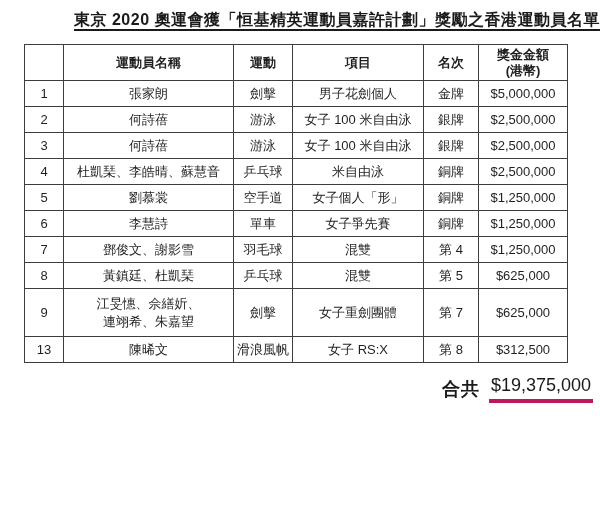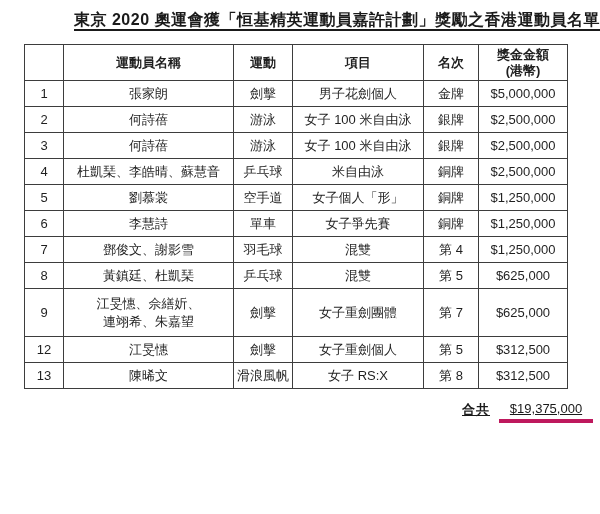--- a/index.html
+++ b/index.html
@@ -62,24 +62,23 @@
   .col-name   { width: 170px; }
   .col-sport  { width: 59px;  }
   .col-event  { width: 131px; }
   .col-rank   { width: 55px;  }
   .col-amount { width: 89px;  }
   .total-row {
     width: 569px;
     margin: 5px 0 0 24px;
     display: flex;
     justify-content: flex-end;
-    align-items: flex-start;
+    align-items: center;
     gap: 9px;
-    font-size: 13px;
-    text-decoration: underline;
+    font-size: 18px;
   }
   .total-label {
     font-weight: 700;
     letter-spacing: 1px;
   }
   .total-amount {
     min-width: 90px;
     text-align: center;
     border-bottom: 4px solid #be185d;
     padding: 0 2px 3px 2px;
@@ -180,28 +179,20 @@
         <tr class="data-row tall">
     <td class="c-no">9</td>
     <td class="c-name">江旻憓、佘繕妡、
 連翊希、朱嘉望</td>
     <td class="c-sport">劍擊</td>
     <td class="c-event">女子重劍團體</td>
     <td class="c-rank">第 7</td>
     <td class="c-amount">$625,000</td>
   </tr>
         <tr class="data-row">
-    <td class="c-no">12</td>
-    <td class="c-name">江旻憓</td>
-    <td class="c-sport">劍擊</td>
-    <td class="c-event">女子重劍個人</td>
-    <td class="c-rank">第 5</td>
-    <td class="c-amount">$312,500</td>
-  </tr>
-        <tr class="data-row">
     <td class="c-no">13</td>
     <td class="c-name">陳晞文</td>
     <td class="c-sport">滑浪風帆</td>
     <td class="c-event">女子 RS:X</td>
     <td class="c-rank">第 8</td>
     <td class="c-amount">$312,500</td>
   </tr>
       </tbody>
   </table>
 

